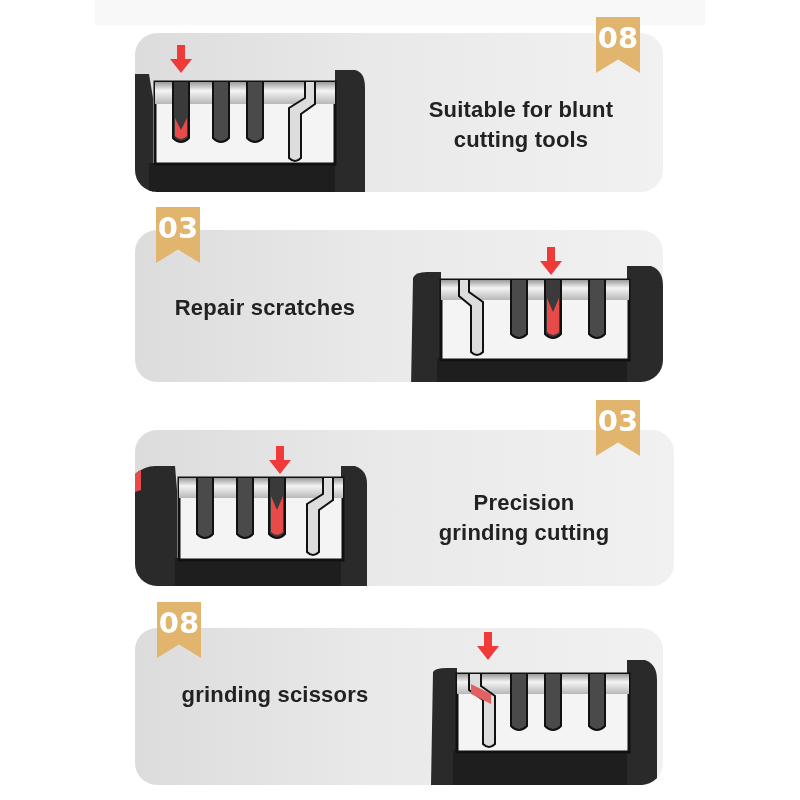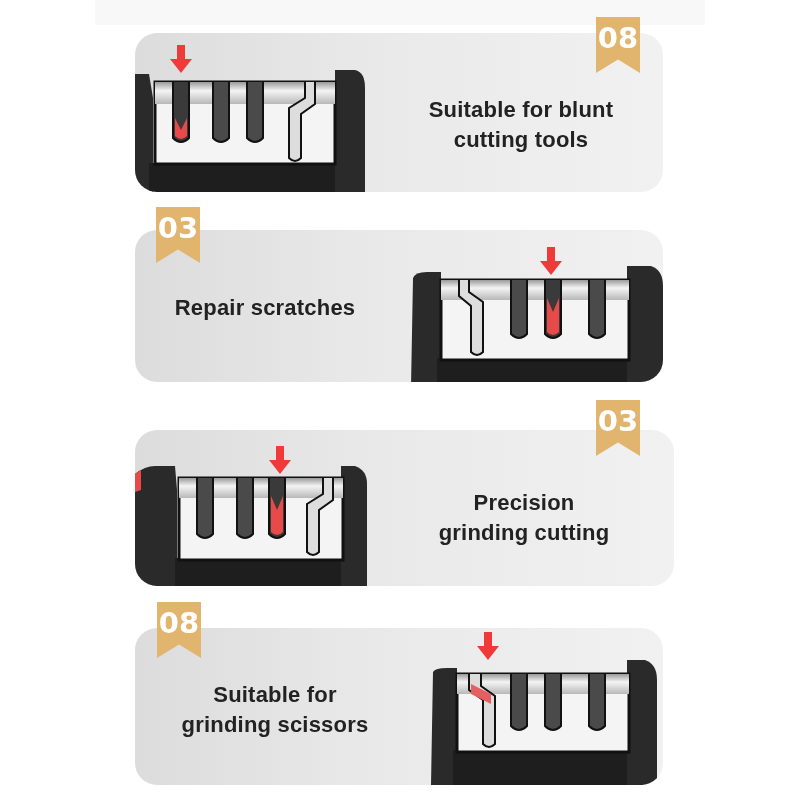--- a/index.html
+++ b/index.html
@@ -111,21 +111,20 @@
 </div>
 <svg style="position:absolute;left:269px;top:446px" width="22" height="28">
   <path d="M7 0 H15 V14 H22 L11 28 L0 14 H7 Z" fill="#f03a3a"></path>
 </svg>
 <div class="badge" style="left:596px;top:400px">
     <span>03</span>
   </div>
 
 <div class="card c4">
   <div class="caption" style="left:20px;top:52px;width:240px">
-    <div>Suitable for</div>
     <div>grinding scissors</div>
   </div>
   <svg class="sharpener" style="left:296px;top:32px" width="232" height="125">
     <path d="M2 12 Q4 8 16 8 L26 8 L26 125 L0 125 Z" fill="#2a2a2a"></path>
     <rect x="22" y="90" width="190" height="35" fill="#1e1e1e"></rect>
     <path d="M196 0 L214 0 Q226 4 226 20 L226 125 L196 125 Z" fill="#2a2a2a"></path>
     <rect x="26" y="14" width="172" height="78" fill="#f4f4f4" stroke="#111" stroke-width="3"></rect>
     <rect x="26" y="14" width="172" height="20" fill="url(#steel)"></rect>
     <path d="M38 14 L38 30 L52 40 L52 84 Q58 90 64 84 L64 36 L50 26 L50 14" fill="#ddd" stroke="#111" stroke-width="2"></path>
     <path d="M40 24 L60 34 L60 44 L40 34 Z" fill="#e46060"></path>

